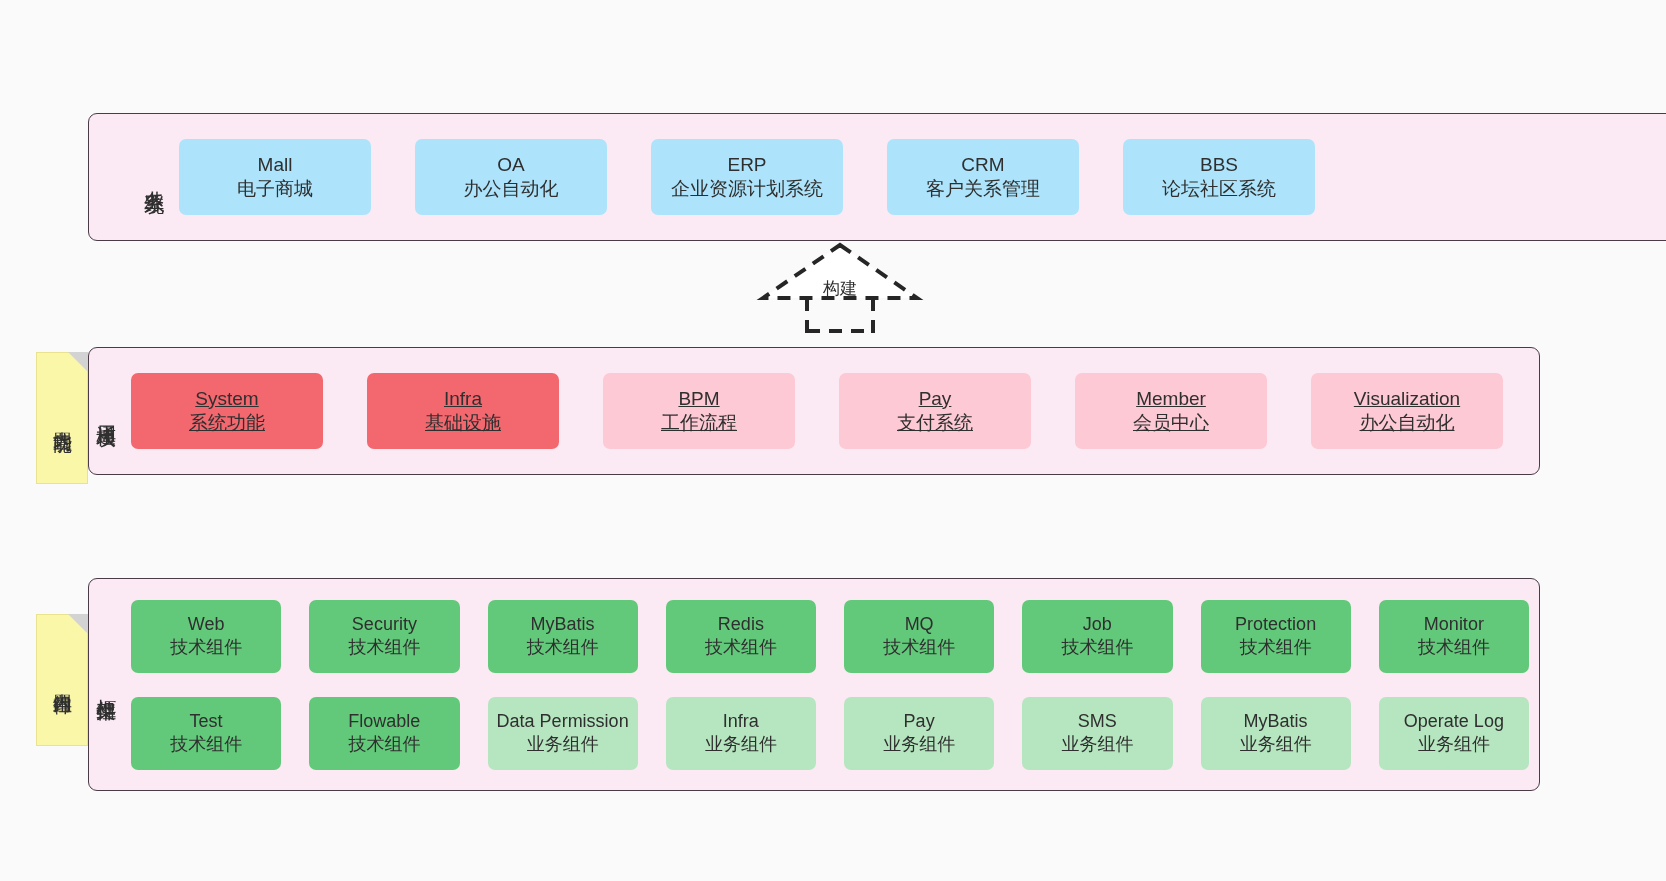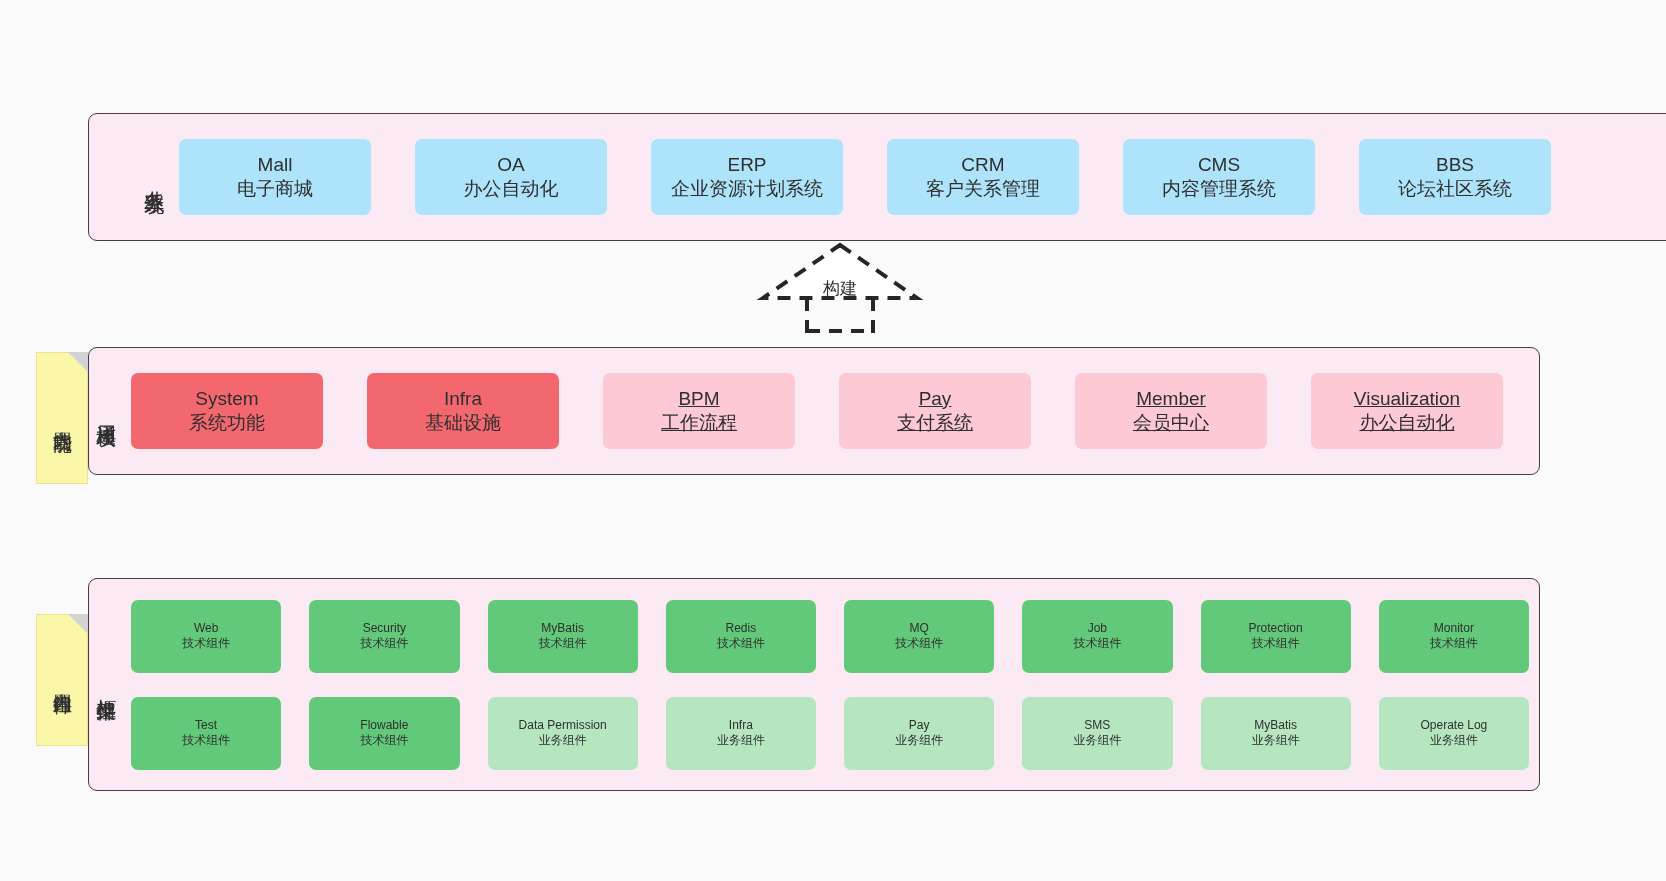--- a/index.html
+++ b/index.html
@@ -88,21 +88,21 @@
 
   
   #layer-modules {
     left: 88px; top: 347px;
     width: 1452px; height: 128px;
   }
   #layer-modules .layer-body { gap: 44px; padding-right: 16px; }
   #layer-modules .node {
     width: 192px; height: 76px;
   }
-  .n-red   { background: #f3686f; }
+  .n-red   { background: #f3686f; text-decoration: underline; }
   .n-pink  { background: #fcc9d4; text-decoration: underline; }
 
   
   #layer-framework {
     left: 88px; top: 578px;
     width: 1452px; height: 213px;
   }
   #layer-framework .layer-body {
     padding: 0 10px 0 8px;
     align-items: center;
@@ -110,21 +110,21 @@
   .grid {
     flex: 1 1 auto;
     display: grid;
     grid-template-columns: repeat(8, 1fr);
     grid-template-rows: 73px 73px;
     gap: 24px 28px;
     align-items: stretch;
   }
   .grid .node {
     width: auto; height: auto;
-    font-size: 12px;
+    font-size: 18px;
   }
   .n-green  { background: #63c97a; }
   .n-lgreen { background: #b6e6bf; }
 
   
   .note {
     position: absolute;
     width: 52px;
     background: #fbf7a8;
     border: 1px solid #e9e28f;
@@ -190,24 +190,20 @@
       </div>
       <div class="node">
         <span class="en">ERP</span>
         <span class="cn">企业资源计划系统</span>
       </div>
       <div class="node">
         <span class="en">CRM</span>
         <span class="cn">客户关系管理</span>
       </div>
       <div class="node">
-        <span class="en">CMS</span>
-        <span class="cn">内容管理系统</span>
-      </div>
-      <div class="node">
         <span class="en">BBS</span>
         <span class="cn">论坛社区系统</span>
       </div>
     </div>
   </div>
 
   <div class="connector" id="conn-build">
     <svg width="190" height="92" viewBox="0 0 190 92" aria-hidden="true">
 
       <polygon points="95,4 172,57 18,57" fill="#ffffff" stroke="#262626" stroke-width="4" stroke-dasharray="13 9" stroke-linejoin="miter"></polygon>

